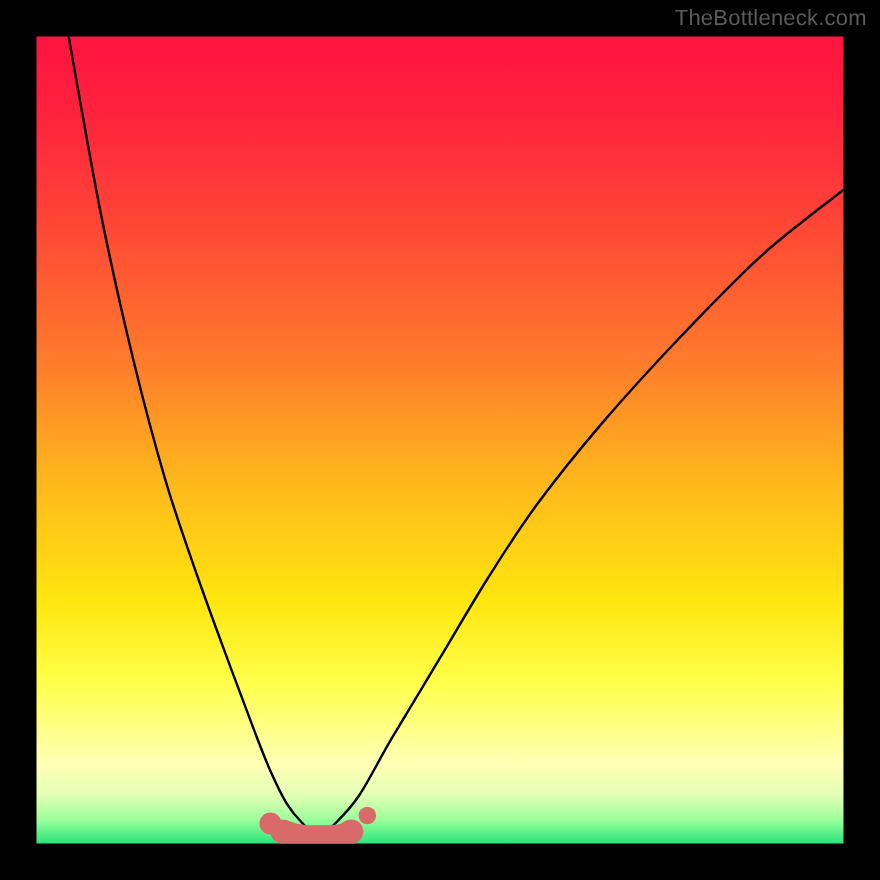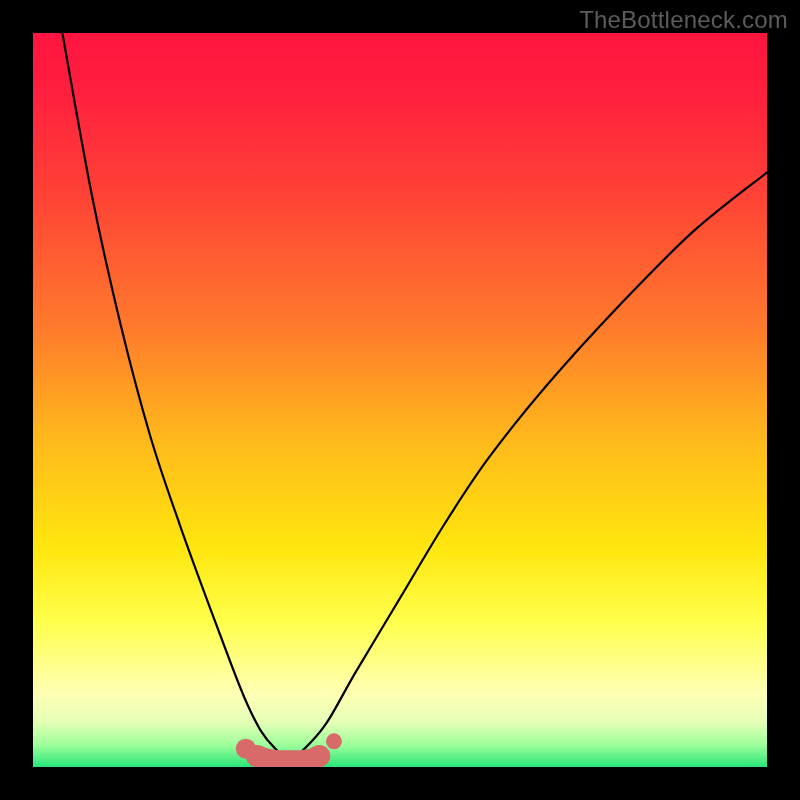--- a/index.html
+++ b/index.html
@@ -42,21 +42,21 @@
       #ffffb5 90%,
       #e3ffb5 94%,
       #9dff9a 97%,
       #28e57a 100%);
   }
   .watermark {
     position: absolute;
     top: 6px;
     right: 12px;
     color: #5c5c5c;
-    font-size: 24px;
+    font-size: 20px;
     letter-spacing: 0.2px;
     user-select: none;
   }
   svg.curve {
     position: absolute;
     inset: 0;
   }
 </style>
 </head>
 <body>

